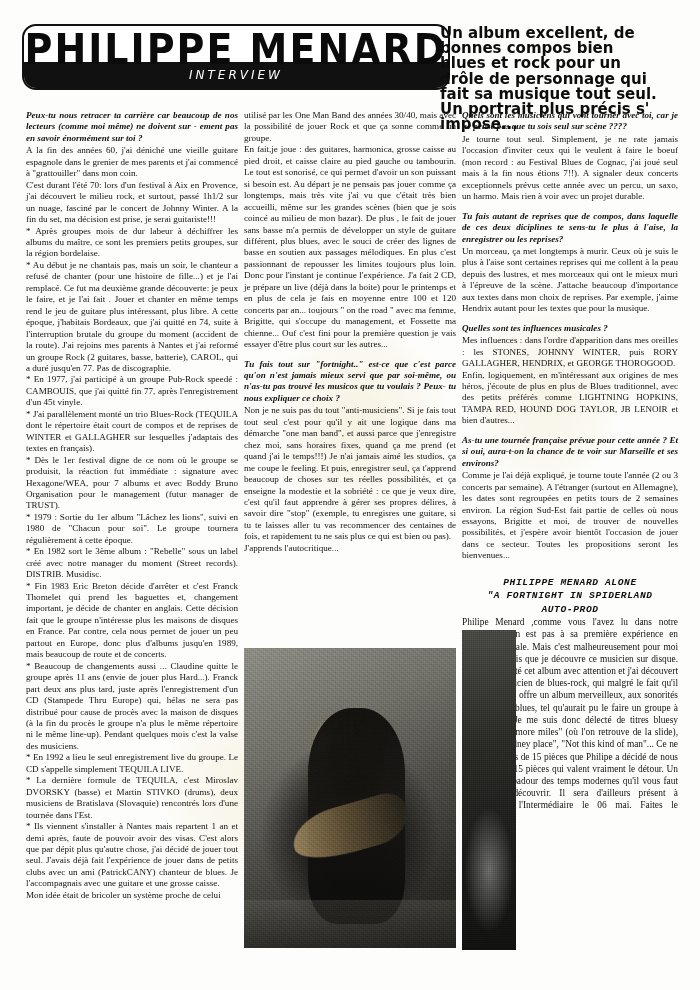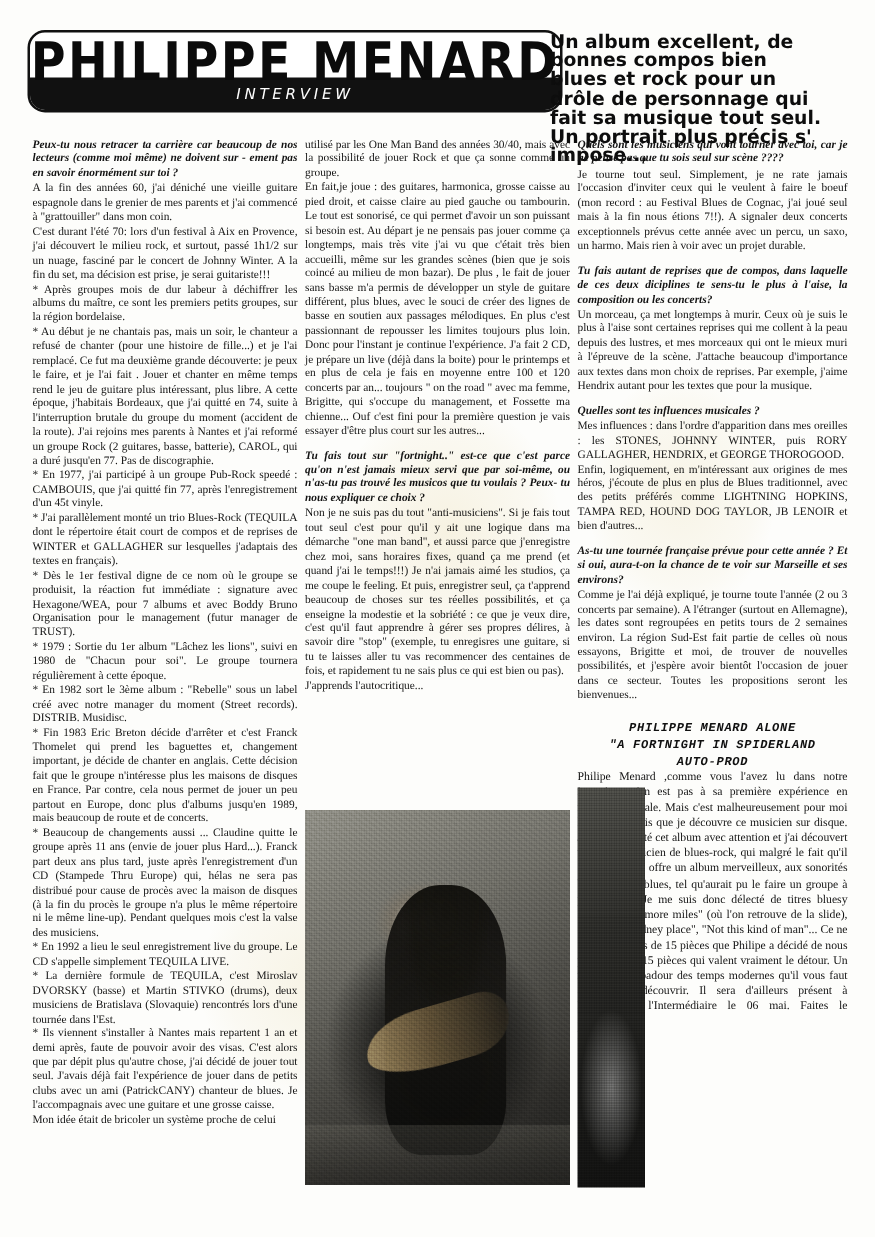--- a/index.html
+++ b/index.html
@@ -287,21 +287,21 @@
   <div class="photo">
     <div class="figure"></div>
     <div class="guitar"></div>
     <div class="floor"></div>
     <div class="grain"></div>
   </div>
 
   <div class="col" id="col3">
     <p class="q">Quels sont les musiciens qui vont tourner avec toi, car je ne pense pas que tu sois seul sur scène ????</p>
     <p class="a">Je tourne tout seul. Simplement, je ne rate jamais l'occasion d'inviter ceux qui le veulent à faire le boeuf (mon record : au Festival Blues de Cognac, j'ai joué seul mais à la fin nous étions 7!!). A signaler deux concerts exceptionnels prévus cette année avec un percu, un saxo, un harmo. Mais rien à voir avec un projet durable.</p>
-    <p class="q">Tu fais  autant de reprises que de compos, dans laquelle de ces deux diciplines te sens-tu le plus à l'aise, la composition ou les concerts?</p>
+    <p class="q">Tu fais  autant de reprises que de compos, dans laquelle de ces deux diciplines te sens-tu le plus à l'aise, la enregistrer ou les reprises?</p>
     <p class="a">Un morceau, ça met longtemps à murir. Ceux où je suis le plus à l'aise sont certaines reprises qui me collent à la peau depuis des lustres, et mes morceaux qui ont le mieux muri à l'épreuve de la scène. J'attache beaucoup d'importance aux textes dans mon choix de reprises. Par exemple, j'aime Hendrix autant pour les textes que pour la musique.</p>
     <p class="q">Quelles sont tes influences musicales ?</p>
     <p class="a"> Mes influences : dans l'ordre d'apparition dans mes oreilles : les STONES, JOHNNY WINTER, puis RORY GALLAGHER, HENDRIX, et GEORGE THOROGOOD.</p>
     <p class="a">Enfin, logiquement, en m'intéressant aux origines de mes héros, j'écoute de plus en plus de Blues traditionnel, avec des petits préférés comme LIGHTNING HOPKINS, TAMPA RED, HOUND DOG TAYLOR, JB LENOIR et bien d'autres...</p>
     <p class="q">As-tu une tournée française prévue pour cette année ? Et si oui, aura-t-on la chance de te voir sur Marseille et ses environs?</p>
     <p class="a">Comme je l'ai déjà expliqué, je tourne toute l'année (2 ou 3 concerts par semaine). A l'étranger (surtout en Allemagne), les dates sont regroupées en petits tours de 2 semaines environ. La région Sud-Est fait partie de celles où nous essayons, Brigitte et moi, de trouver de nouvelles possibilités, et j'espère avoir bientôt l'occasion de jouer dans ce secteur. Toutes les propositions seront les bienvenues...</p>
 
     <div class="review-title">
       <div>PHILIPPE MENARD ALONE</div>
       <div>"A FORTNIGHT IN SPIDERLAND</div>

